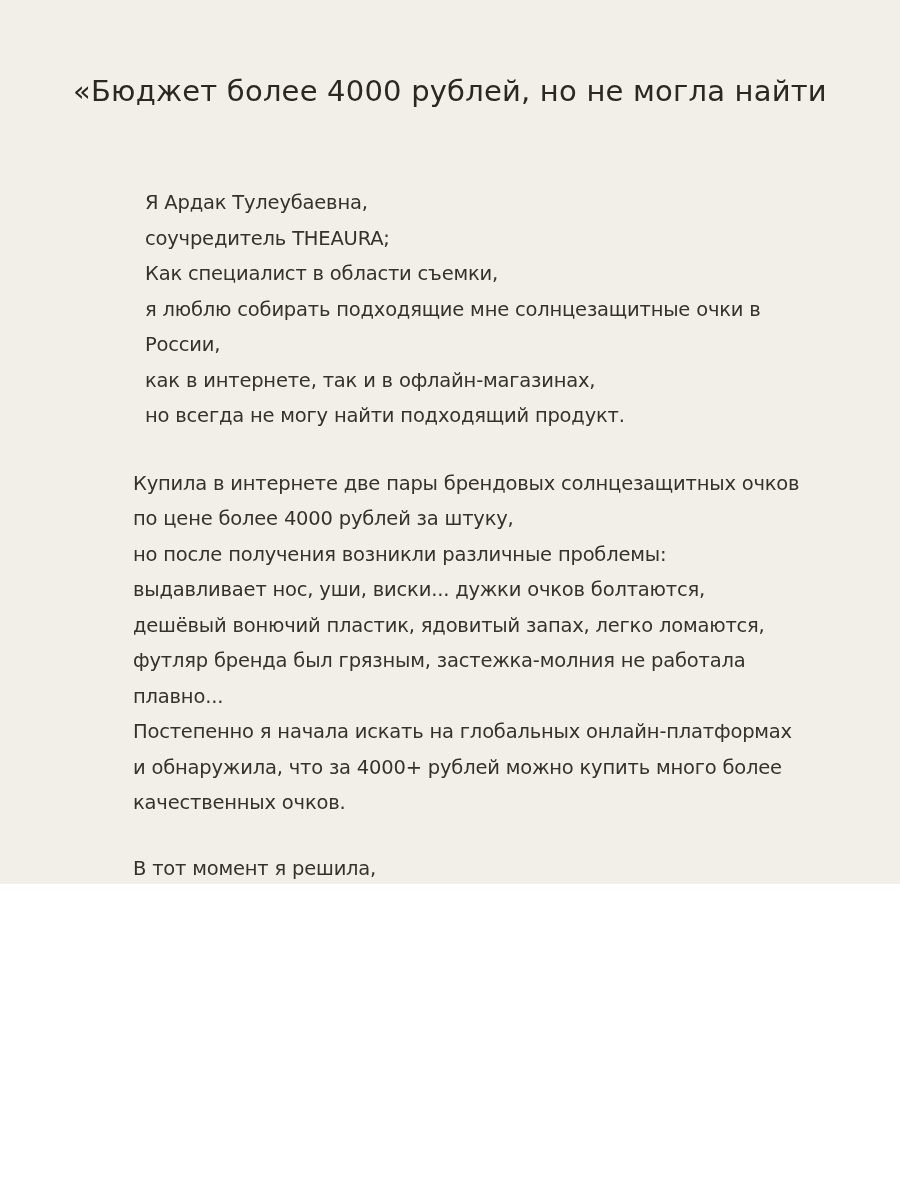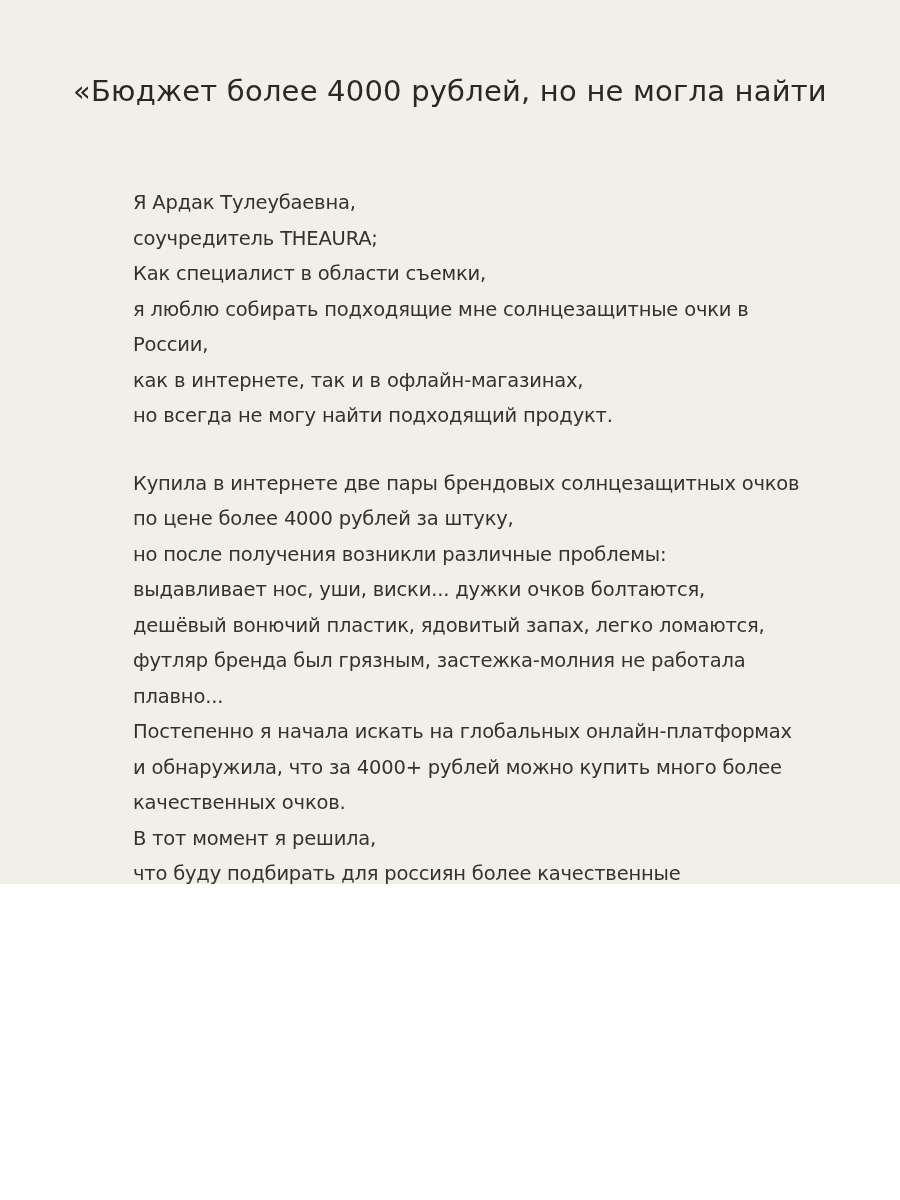--- a/index.html
+++ b/index.html
@@ -38,22 +38,22 @@
     width: 680px;
   }
   .para {
     margin: 0;
     white-space: pre-line;
     font-size: 19.5px;
     line-height: 35.5px;
     letter-spacing: -0.2px;
     color: #35312b;
   }
-  .para-1 { margin-bottom: 32px; }
-  .para-2 { }
+  .para-1 { margin-bottom: 32px; margin-left: 12px; }
+  .para-2 { margin-bottom: 30px; }
   .signature {
     margin: 4px 0 0 0;
     font-size: 19.5px;
     line-height: 35.5px;
     text-align: right;
     padding-right: 18px;
     color: #35312b;
   }
 
   

